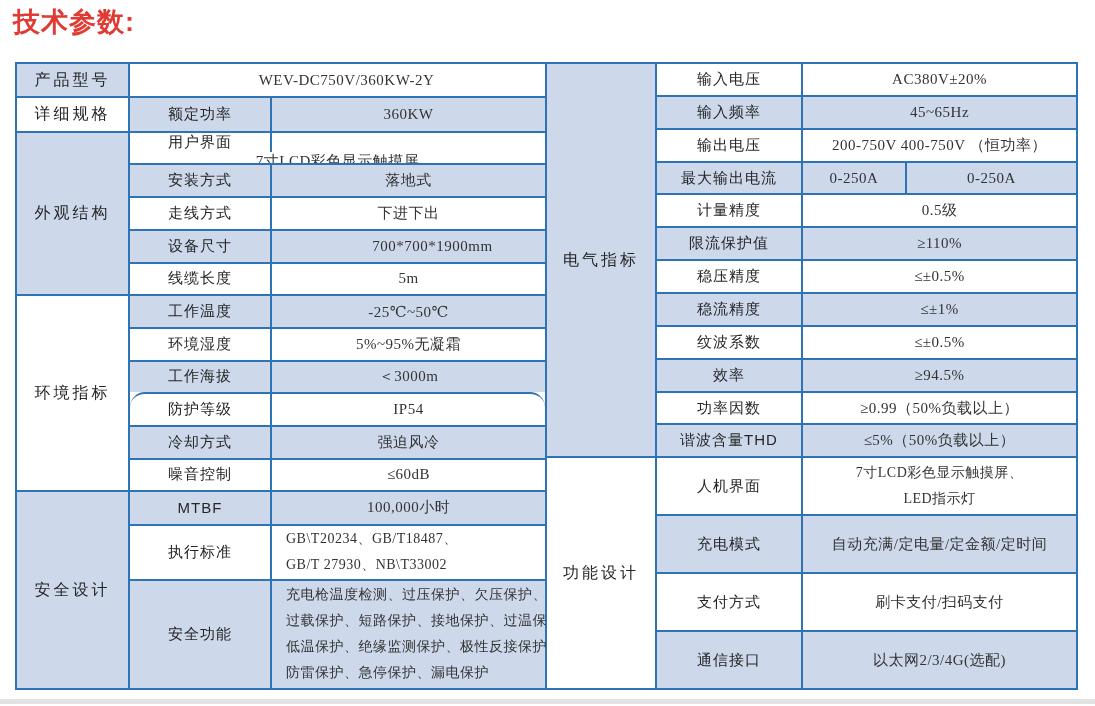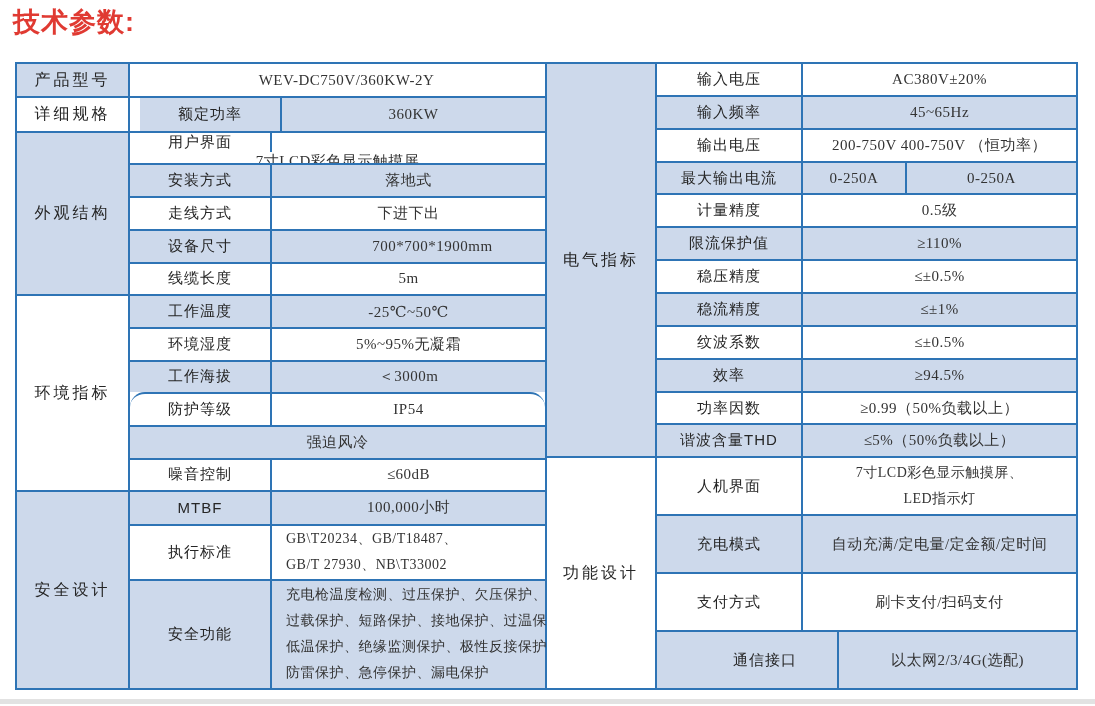--- a/index.html
+++ b/index.html
@@ -60,21 +60,21 @@
           <div class="gcell shaded">产品型号</div>
           <div class="rows">
             <div class="row" style="flex-grow: 33; flex-basis: 0px;">
               <div class="vcell full">WEV-DC750V/360KW-2Y</div>
             </div>
           </div>
         </div>
         <div class="section" style="flex-grow: 33; flex-basis: 0px;">
           <div class="gcell">详细规格</div>
           <div class="rows">
-            <div class="row shaded" style="flex-grow: 33; flex-basis: 0px; margin-left: 10px;">
+            <div class="row shaded" style="flex-grow: 33; flex-basis: 0px;">
               <div class="lcell">额定功率</div>
               <div class="vcell">360KW</div>
             </div>
           </div>
         </div>
         <div class="section" style="flex-grow: 165; flex-basis: 0px;">
           <div class="gcell shaded">外观结构</div>
           <div class="rows">
             <div class="row" style="flex-grow: 33; flex-basis: 0px; flex-direction: column;">
               <div class="lcell">用户界面</div>
@@ -111,20 +111,21 @@
             </div>
             <div class="row shaded" style="flex-grow: 33; flex-basis: 0px;">
               <div class="lcell">工作海拔</div>
               <div class="vcell">＜3000m</div>
             </div>
             <div class="row" style="flex-grow: 33; flex-basis: 0px; border-radius: 15px;">
               <div class="lcell">防护等级</div>
               <div class="vcell">IP54</div>
             </div>
             <div class="row shaded" style="flex-grow: 33; flex-basis: 0px;">
+              <div class="lcell">冷却方式</div>
               <div class="vcell">强迫风冷</div>
             </div>
             <div class="row" style="flex-grow: 33; flex-basis: 0px;">
               <div class="lcell">噪音控制</div>
               <div class="vcell">≤60dB</div>
             </div>
           </div>
         </div>
         <div class="section" style="flex-grow: 200; flex-basis: 0px;">
           <div class="gcell shaded">安全设计</div>
@@ -220,21 +221,21 @@
               </div>
             </div>
             <div class="row shaded" style="flex-grow: 58; flex-basis: 0px;">
               <div class="lcell">充电模式</div>
               <div class="vcell">自动充满/定电量/定金额/定时间</div>
             </div>
             <div class="row" style="flex-grow: 58; flex-basis: 0px;">
               <div class="lcell">支付方式</div>
               <div class="vcell">刷卡支付/扫码支付</div>
             </div>
-            <div class="row shaded" style="flex-grow: 58; flex-basis: 0px; padding-left: 36px;">
+            <div class="row shaded" style="flex-grow: 58; flex-basis: 0px;">
               <div class="lcell">通信接口</div>
               <div class="vcell">以太网2/3/4G(选配)</div>
             </div>
           </div>
         </div>
       </div>
   </div>
   <div class="bottom-strip"></div>
 </div>
 

